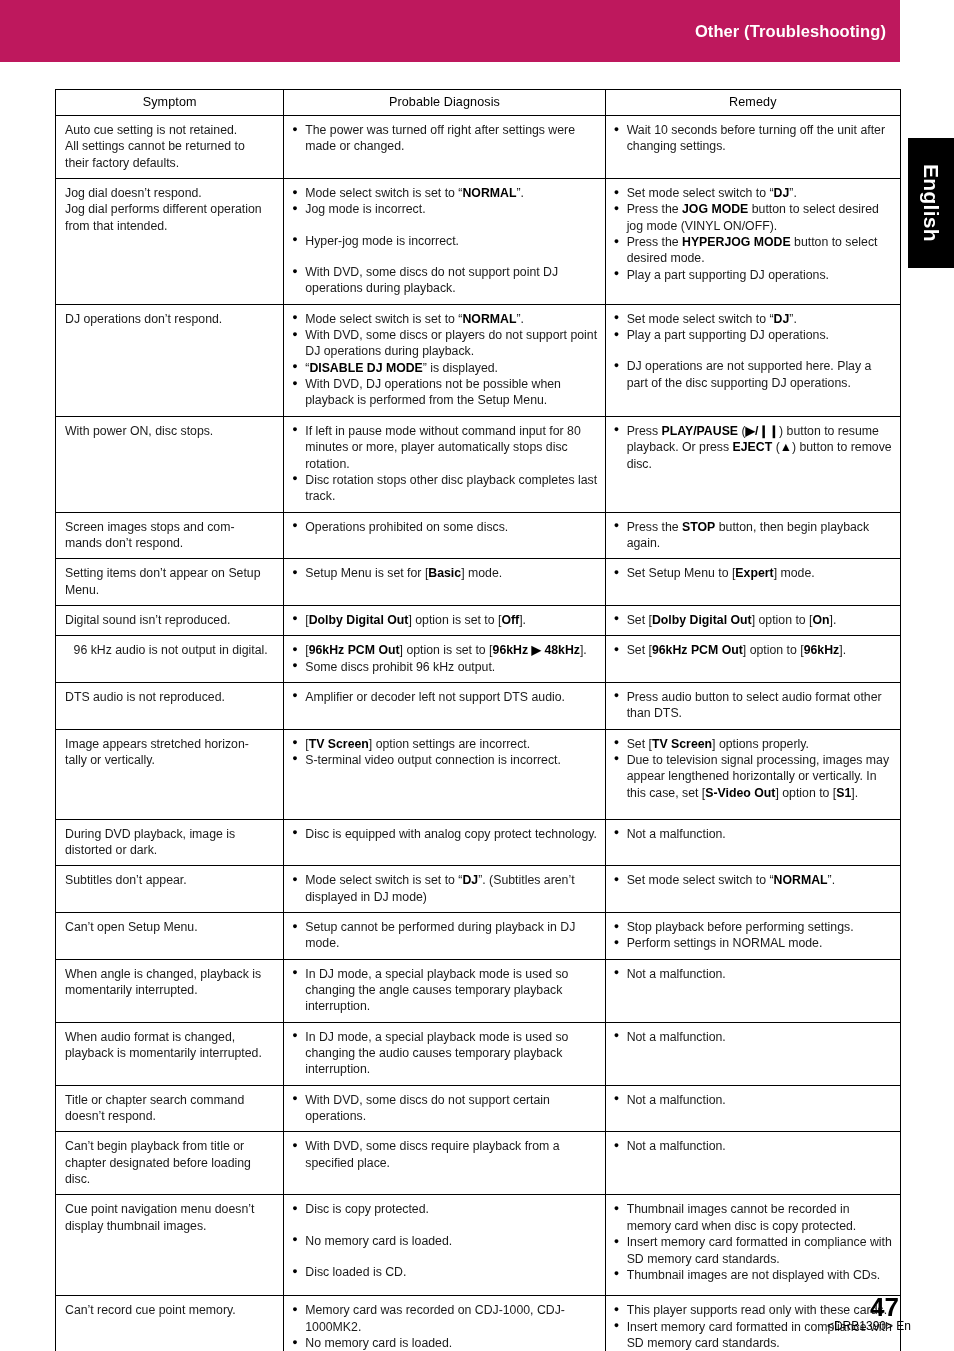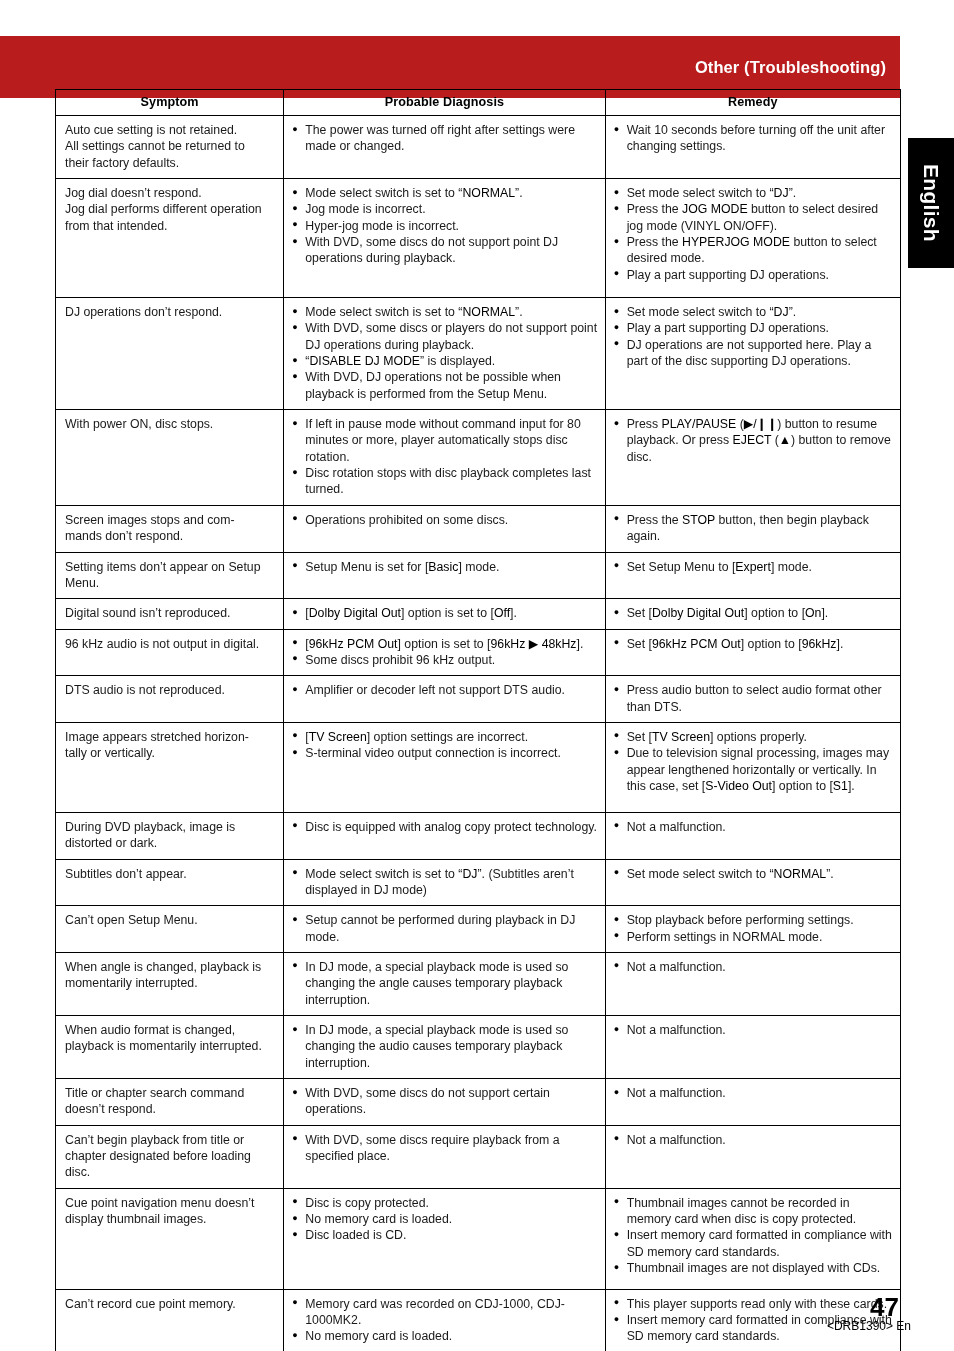--- a/index.html
+++ b/index.html
@@ -77,21 +77,21 @@
     vertical-align: top;
     padding: 0;
   }
   col.c-symptom  { width: 228px; }
   col.c-diag     { width: 321px; }
   col.c-remedy   { width: 295px; }
 
   table.tshoot th {
     text-align: center;
     font-size: 12.6px;
-    font-weight: bold;
+    font-weight: normal;
     padding: 5px 4px 6px 4px;
     letter-spacing: 0.1px;
   }
 
   .cell-pad {
     padding: 6px 7px 7px 8px;
     font-size: 12.3px;
     line-height: 1.33;
     color: #1a1a1a;
   }
@@ -113,33 +113,33 @@
   }
   ul.blist > li {
     position: relative;
     padding-left: 13px;
     margin: 0 0 0 0;
   }
   ul.blist > li + li {
     margin-top: 0;
   }
   ul.blist > li.gap {
-    margin-top: 0;
+    margin-top: 15px;
   }
   ul.blist > li::before {
     content: "\25CF";
     position: absolute;
     left: 0;
     top: -0.5px;
     font-size: 9px;
     line-height: 1.72;
     color: #000000;
   }
 
-  b, strong { font-weight: normal; color: #000000; }
+  b, strong { font-weight: bold; color: #000000; }
 
   
   .pg-num {
     position: absolute;
     right: 55px;
     top: 1292px;
     font-size: 26px;
     font-weight: bold;
     text-align: right;
   }
@@ -148,21 +148,21 @@
     right: 43px;
     top: 1319px;
     font-size: 12px;
     text-align: right;
     white-space: nowrap;
   }
 </style>
 </head>
 <body>
 
-<div class="header-band" style="background: #b91c1c; margin-top: 36px;">
+<div class="header-band" style="background: #be185d;">
   <div class="header-title">Other (Troubleshooting)</div>
 </div>
 
 <div class="lang-tab" style="background: rgb(0, 0, 0);">
   <span class="lang-tab-label">English</span>
 </div>
 
 <div class="tbl-wrap">
   <table class="tshoot">
     <colgroup>
@@ -259,21 +259,21 @@
         <tr>
           <td style="height: 88px;">
             <div class="cell-pad sym">
               <span class="line">With power ON, disc stops.</span>
             </div>
           </td>
           <td>
             <div class="cell-pad">
               <ul class="blist">
                 <li>If left in pause mode without command input for 80 minutes or more, player automatically stops disc rotation.</li>
-                <li>Disc rotation stops with disc playback completes last turned.</li>
+                <li>Disc rotation stops other disc playback completes last track.</li>
               </ul>
             </div>
           </td>
           <td>
             <div class="cell-pad">
               <ul class="blist">
                 <li>Press <b>PLAY/PAUSE</b> (<b>▶/❙❙</b>) button to resume playback. Or press <b>EJECT</b> (<b>▲</b>) button to remove disc.</li>
               </ul>
             </div>
           </td>
@@ -337,21 +337,21 @@
           </td>
           <td>
             <div class="cell-pad">
               <ul class="blist">
                 <li>Set [<b>Dolby Digital Out</b>] option to [<b>On</b>].</li>
               </ul>
             </div>
           </td>
         </tr>
         <tr>
-          <td style="height: 36px;">
+          <td style="height: 36px; text-align: center;">
             <div class="cell-pad sym">
               <span class="line">96 kHz audio is not output in digital.</span>
             </div>
           </td>
           <td>
             <div class="cell-pad">
               <ul class="blist">
                 <li>[<b>96kHz PCM Out</b>] option is set to [<b>96kHz ▶ 48kHz</b>].</li>
                 <li>Some discs prohibit 96 kHz output.</li>
               </ul>

